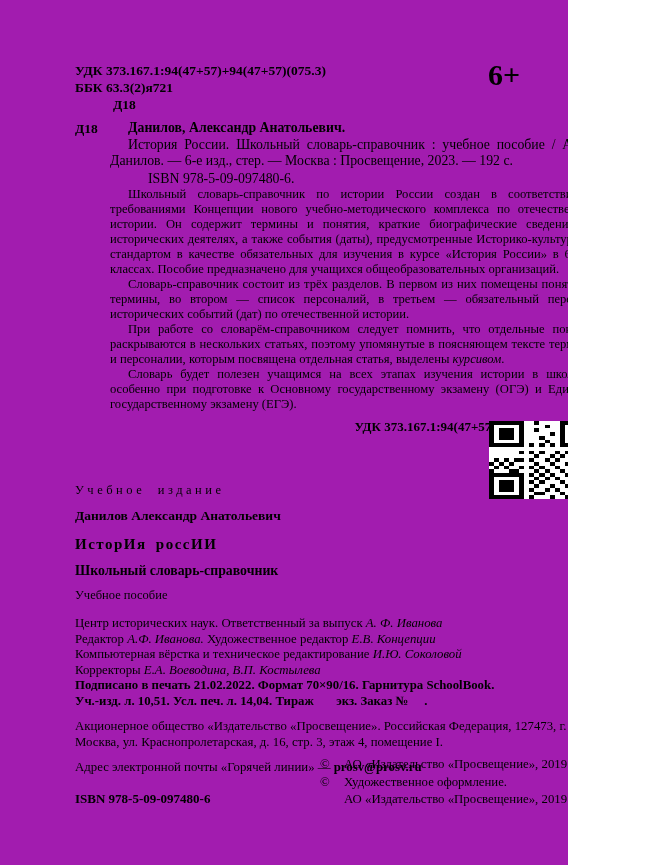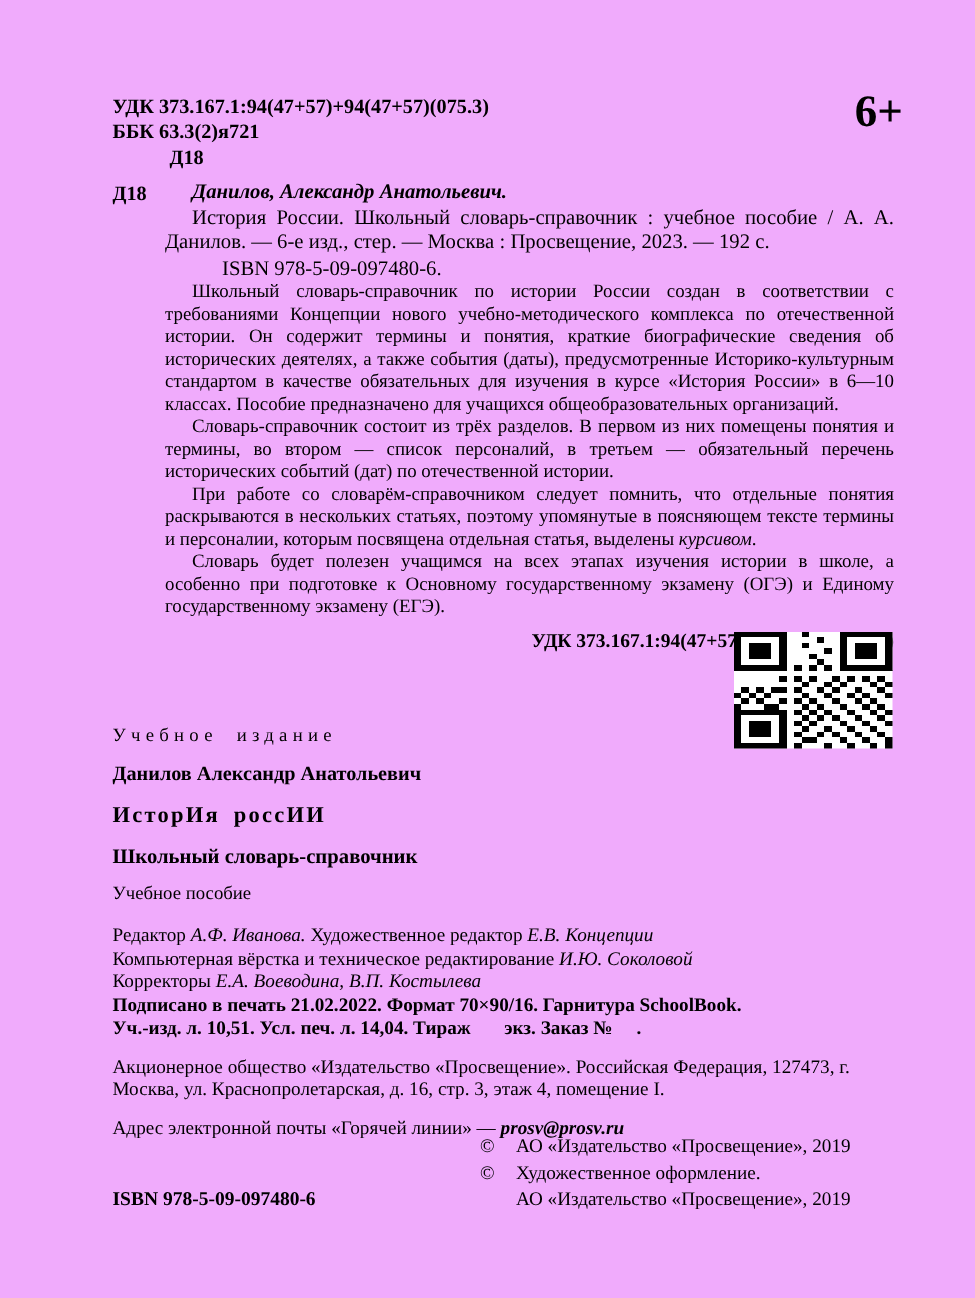--- a/index.html
+++ b/index.html
@@ -1,24 +1,24 @@
 <!DOCTYPE html>
 <html><head>
 <meta charset="utf-8">
 <style>
   html,body{margin:0;padding:0;background:#ffffff;}
   .page{
     position:relative;
-    width:650px;height:865px;
-    background:#f0abfc;
+    width:568px;height:865px;
+    background:#a21caf;
     font-family:"Liberation Serif", serif;
     color:#000;
     overflow:hidden;
   }
-  .bold{font-weight:bold;font-style:italic;}
+  .bold{font-weight:bold;}
   .it{font-style:italic;}
 
   .top-codes{
     position:absolute;left:75px;top:62px;
     font-size:13.5px;line-height:17px;font-weight:bold;
   }
   .age-badge{
     position:absolute;right:48px;top:58px;
     font-size:30px;font-weight:bold;
   }
@@ -125,20 +125,21 @@
   </div>
 
   <div class="edition">
     <div class="edition-label">Учебное издание</div>
     <div class="edition-author">Данилов Александр Анатольевич</div>
     <div class="series-title">ИсторИя россИИ</div>
     <div class="book-title">Школьный словарь-справочник</div>
     <div class="edition-subtitle">Учебное пособие</div>
 
     <div class="credits">
+      <div><span>Центр исторических наук. Ответственный за выпуск </span><span class="it">А. Ф. Иванова</span></div>
       <div><span>Редактор </span><span class="it">А.Ф. Иванова.</span><span> Художественное редактор </span><span class="it">Е.В. Концепции</span></div>
       <div><span>Компьютерная вёрстка и техническое редактирование </span><span class="it">И.Ю. Соколовой</span></div>
       <div><span>Корректоры </span><span class="it">Е.А. Воеводина, В.П. Костылева</span></div>
     </div>
 
     <div class="print-info">
       <div>Подписано в печать 21.02.2022. Формат 70×90/16. Гарнитура SchoolBook.</div>
       <div>Уч.-изд. л. 10,51. Усл. печ. л. 14,04. Тираж&nbsp;&nbsp;&nbsp;&nbsp;&nbsp;&nbsp;&nbsp;экз. Заказ №&nbsp;&nbsp;&nbsp;&nbsp;&nbsp;.</div>
     </div>
 

